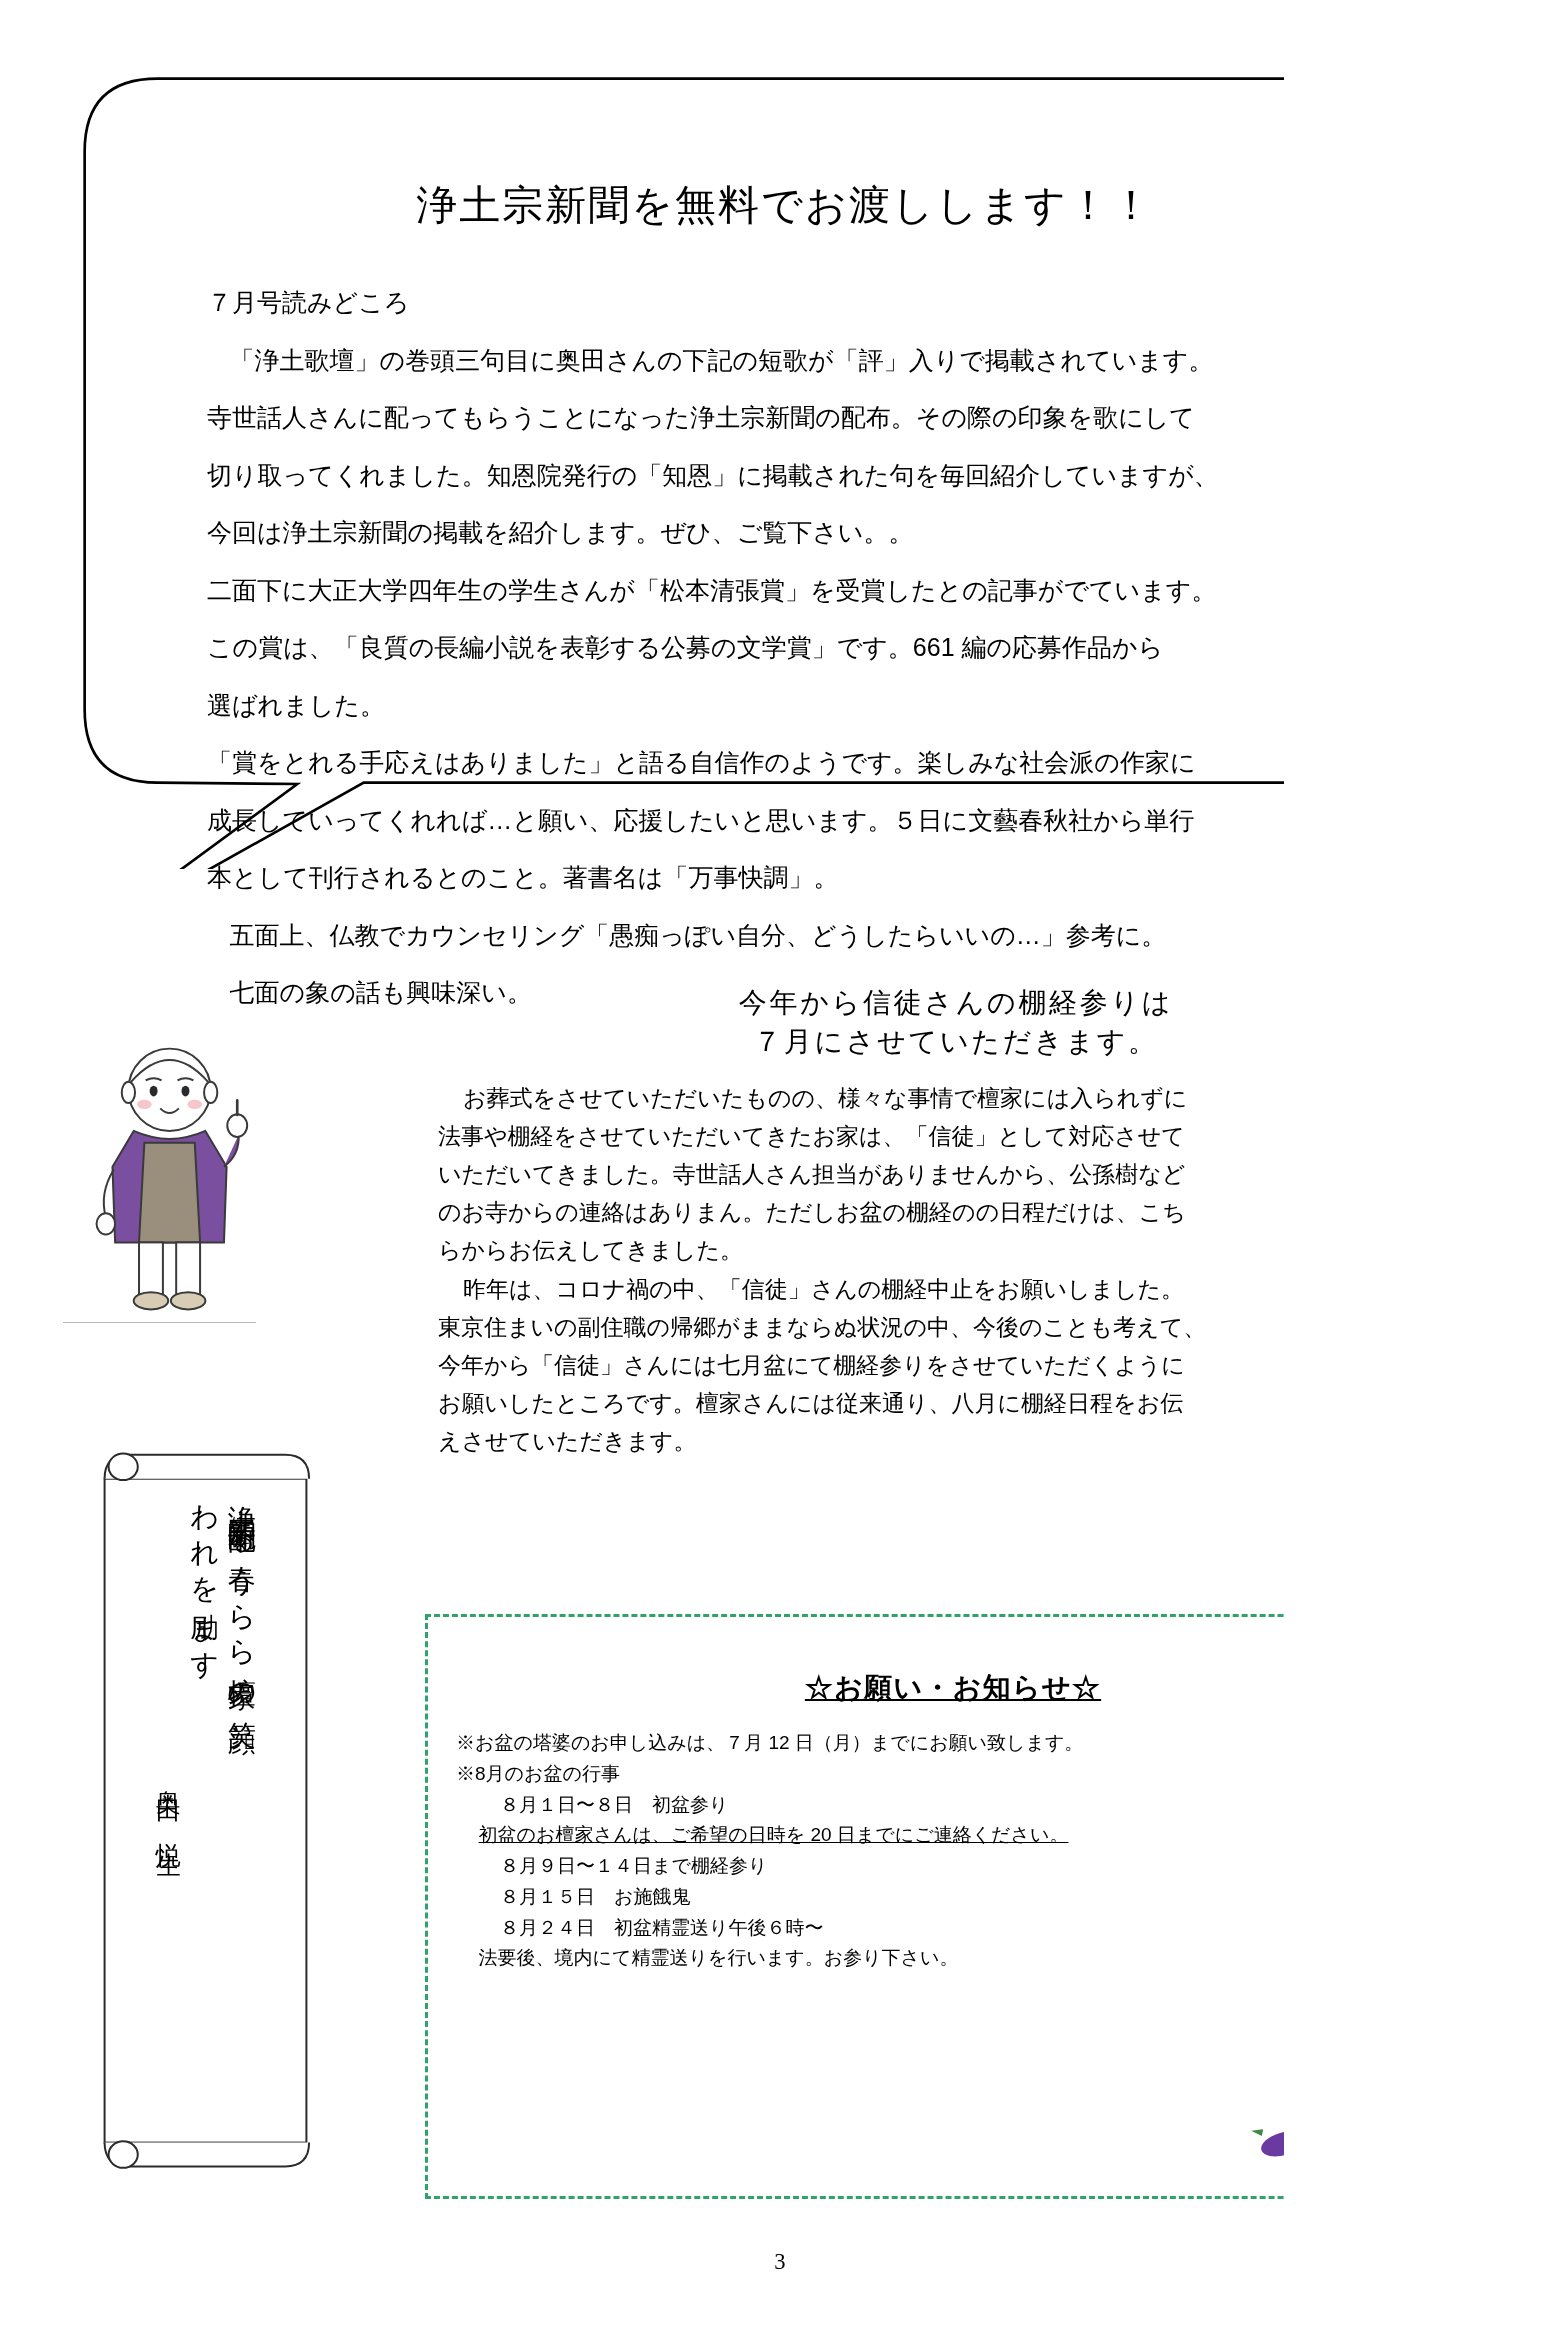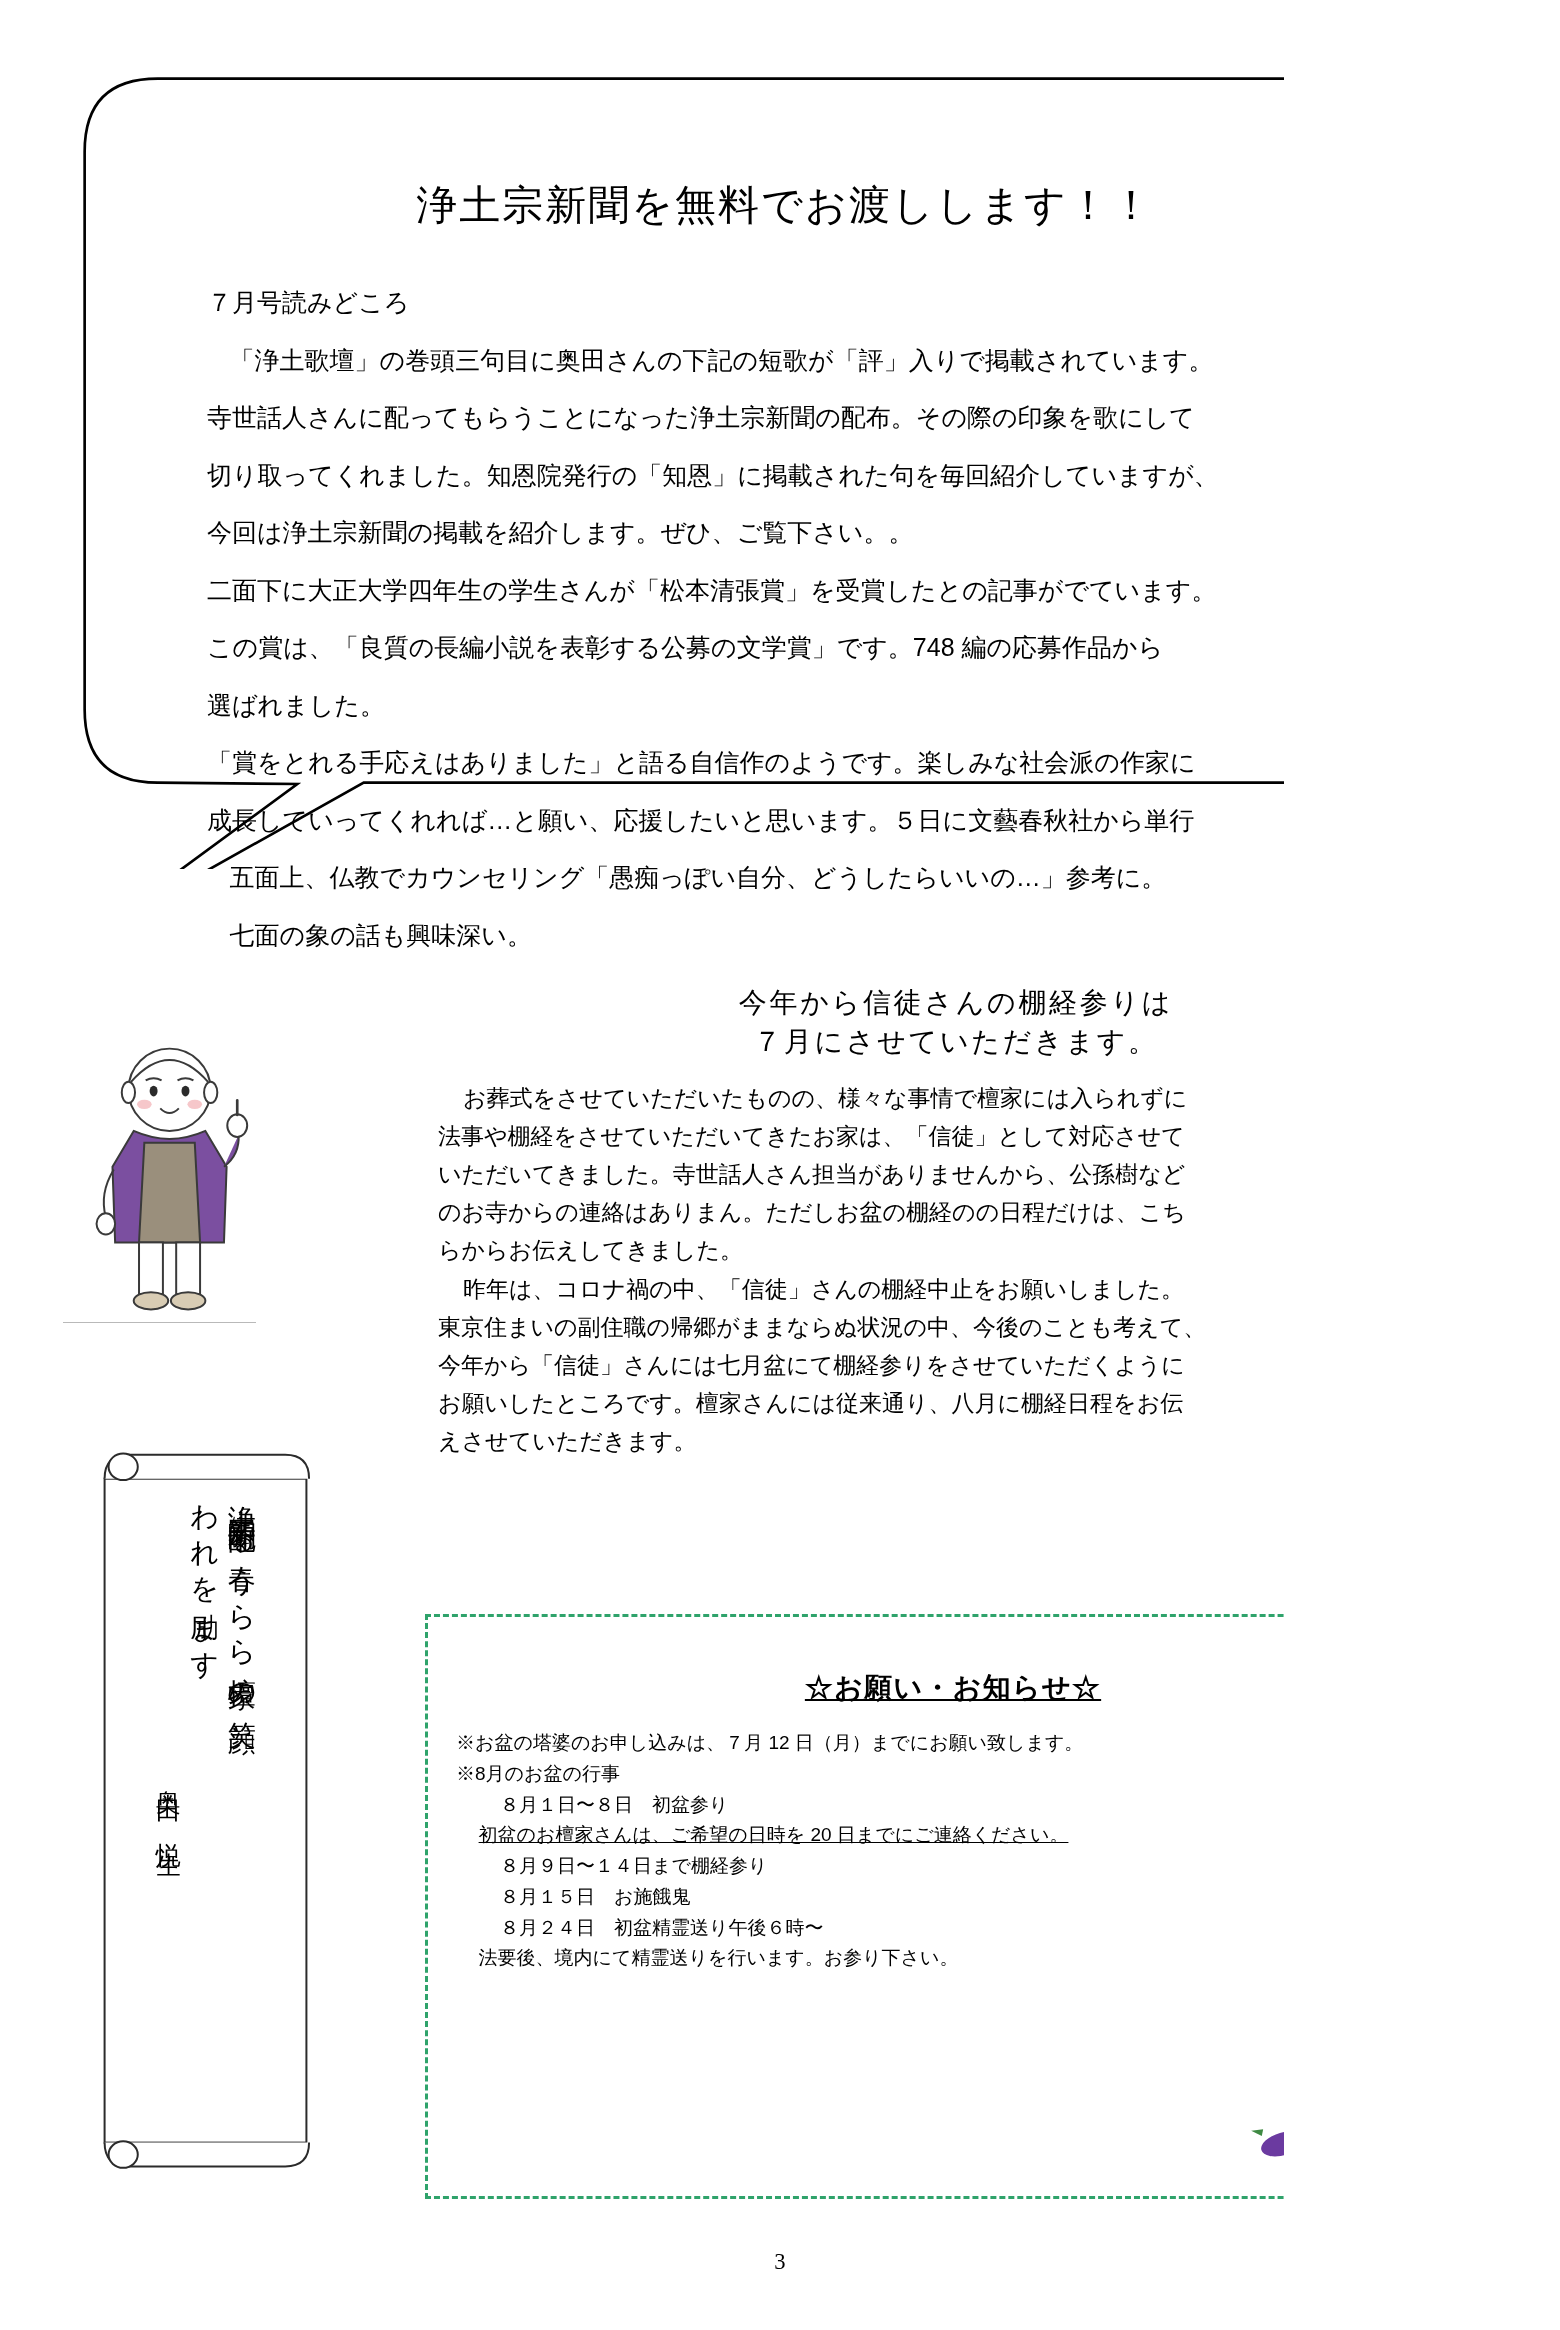--- a/index.html
+++ b/index.html
@@ -216,24 +216,25 @@
     </svg>
     <div class="balloon-content">
       <div class="balloon-title">浄土宗新聞を無料でお渡しします！！</div>
       <div class="balloon-body">
         <p>７月号読みどころ</p>
         <p class="ind1">「浄土歌壇」の巻頭三句目に奥田さんの下記の短歌が「評」入りで掲載されています。</p>
         <p>寺世話人さんに配ってもらうことになった浄土宗新聞の配布。その際の印象を歌にして</p>
         <p>切り取ってくれました。知恩院発行の「知恩」に掲載された句を毎回紹介していますが、</p>
         <p>今回は浄土宗新聞の掲載を紹介します。ぜひ、ご覧下さい。。</p>
         <p>二面下に大正大学四年生の学生さんが「松本清張賞」を受賞したとの記事がでています。</p>
-        <p>この賞は、「良質の長編小説を表彰する公募の文学賞」です。748 編の応募作品から</p>
+        <p>この賞は、「良質の長編小説を表彰する公募の文学賞」です。661 編の応募作品から</p>
         <p>選ばれました。</p>
         <p>「賞をとれる手応えはありました」と語る自信作のようです。楽しみな社会派の作家に</p>
         <p>成長していってくれれば…と願い、応援したいと思います。５日に文藝春秋社から単行</p>
+        <p>本として刊行されるとのこと。著書名は「万事快調」。</p>
         <p class="ind1">五面上、仏教でカウンセリング「愚痴っぽい自分、どうしたらいいの…」参考に。</p>
         <p class="ind1">七面の象の話も興味深い。</p>
       </div>
     </div>
   </div>
 
   <div class="monk">
     <svg viewBox="0 0 330 430" width="219" height="286">
 
       <ellipse cx="150" cy="70" rx="62" ry="62" fill="#ffffff" stroke="#3a3a3a" stroke-width="3"></ellipse>

